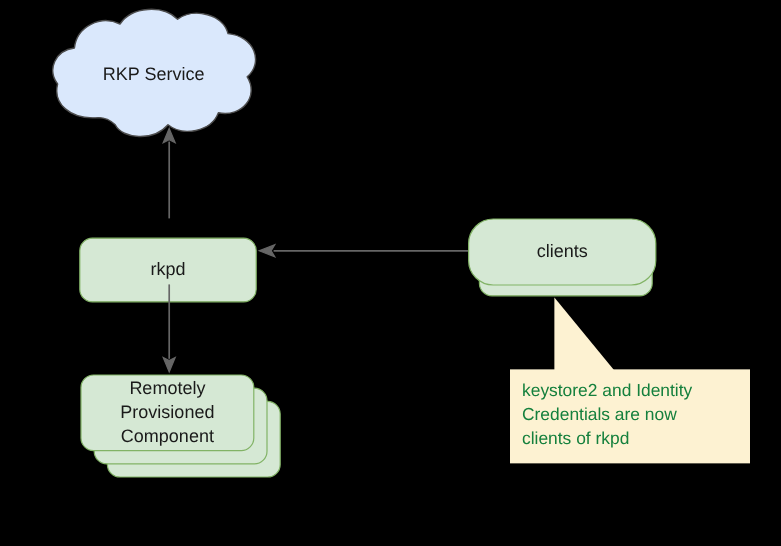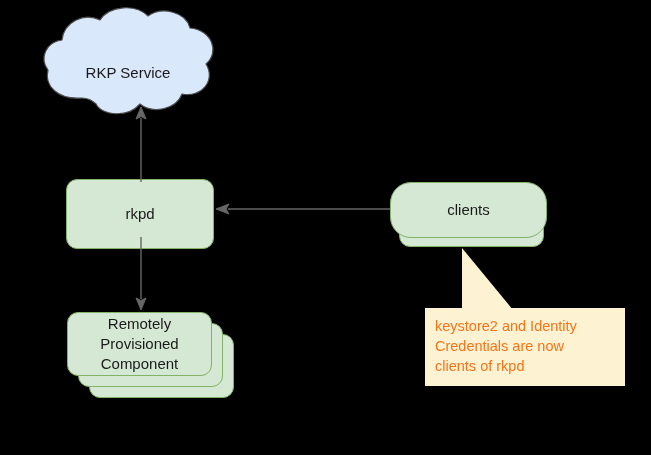--- a/index.html
+++ b/index.html
@@ -30,21 +30,21 @@
     position: absolute;
     left: 38px;
     top: 4px;
     width: 180px;
     height: 116px;
   }
   #cloud-group svg { display: block; }
   #cloud-label {
     position: absolute;
     left: 0;
-    top: 60px;
+    top: 50px;
     width: 180px;
     text-align: center;
     font-size: 15px;
     color: #1a1a1a;
   }
 
   
   .rbox {
     position: absolute;
     background: #d5e8d4;
@@ -58,23 +58,23 @@
   .stack-front {
     z-index: 2;
     display: flex;
     align-items: center;
     justify-content: center;
   }
 
   
   #rkpd-box {
     left: 66px;
-    top: 179px;
+    top: 198px;
     width: 148px;
-    height: 70px;
+    height: 54px;
     justify-content: center;
   }
   
   #clients-group {
     position: absolute;
     left: 390px;
     top: 182px;
     width: 160px;
     height: 66px;
   }
@@ -127,21 +127,21 @@
     height: 78px;
     background: #fdf2d2;
     border: 1px solid #fdf2d2;
     box-sizing: border-box;
   }
   #callout-text {
     position: absolute;
     left: 10px;
     top: 76px;
     width: 186px;
-    color: #f97316;
+    color: #15803d;
     font-size: 14.5px;
     line-height: 20px;
     white-space: pre-line;
     z-index: 6;
   }
   #callout-tail { position: absolute; left: 0; top: 0; }
 </style>
 </head>
 <body>
 

